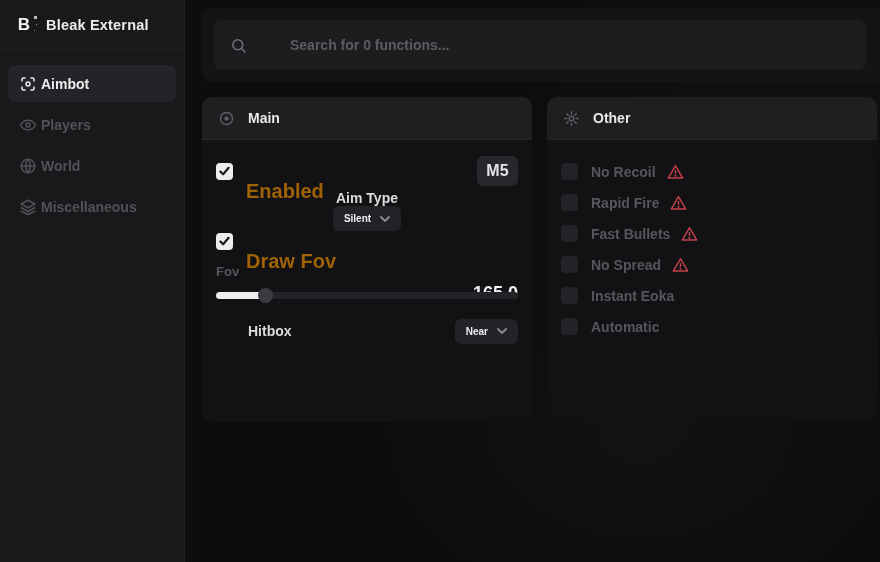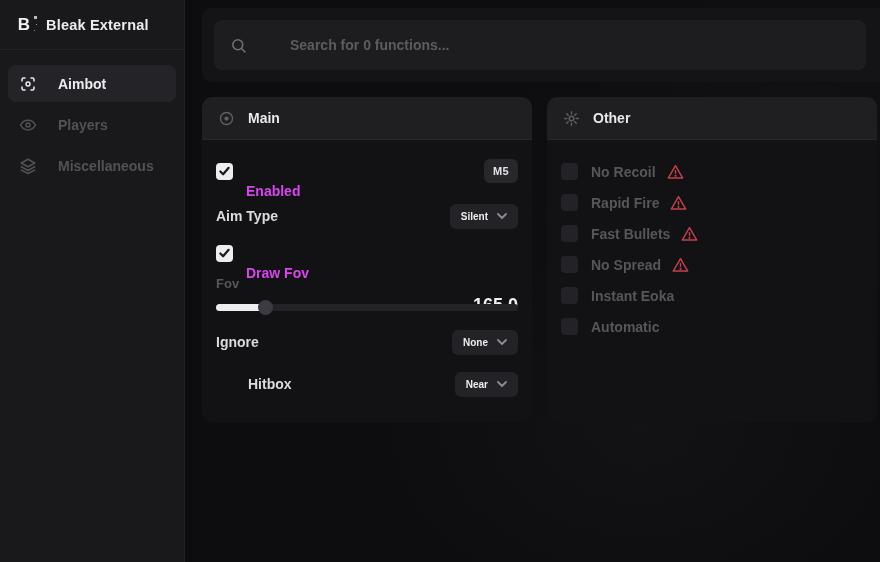--- a/index.html
+++ b/index.html
@@ -36,21 +36,21 @@
     color:#f2f2f4; font-size:17px; font-weight:800;
   }
   .logo::after{
     content:""; position:absolute; right:-2px; top:2px; width:3px; height:3px;
     background:#d7d7da; box-shadow:1px 7px 0 -1px #bdbdc2, -1px 13px 0 -1px #9a9aa0;
     opacity:.85;
   }
   .app-title{ color:#ececee; font-size:14.5px; font-weight:700; letter-spacing:.2px; }
   .nav{ padding:15px 8px; display:flex; flex-direction:column; gap:4px; }
   .nav-item{
-    height:37px; border-radius:8px; display:flex; align-items:center; gap:21px;
+    height:37px; border-radius:8px; display:flex; align-items:center; gap:4px;
     padding:0 11px; color:#515157; font-size:14px; font-weight:600; cursor:pointer;
   }
   .nav-item.active{ background:#242428; color:#ededef; }
   .nav-item .nicon{ display:flex; width:18px; height:18px; }
 
   
   .search-wrap{
     position:absolute; left:202px; top:8px; width:686px; height:74px;
     background:#141417; border-radius:10px; z-index:1;
   }
@@ -82,37 +82,37 @@
 
   .row{ display:flex; align-items:center; }
   .spacer{ flex:1; }
 
   .checkbox{
     width:17px; height:17px; border-radius:4px; flex:0 0 auto;
     display:flex; align-items:center; justify-content:center; cursor:pointer;
   }
   .checkbox.checked{ background:#ededef; }
   .checkbox.unchecked{ background:#232327; }
-  .cb-label{ margin-left:13px; color:#d946ef; font-size:14px; font-weight:600;margin-top:40px; }
+  .cb-label{ margin-left:13px; color:#a16207; font-size:20px; font-weight:600;margin-top:40px; }
 
   .field-label{ color:#dcdcdf; font-size:14px; font-weight:600; }
 
   .keybind{
     background:#28282c; color:#e4e4e7; border-radius:6px;
-    padding:6px 9px; font-size:11px; font-weight:800; letter-spacing:.3px; cursor:pointer;
+    padding:6px 9px; font-size:16px; font-weight:800; letter-spacing:.3px; cursor:pointer;
   }
   .dropdown{
     display:flex; align-items:center; gap:9px;
     background:#232327; border-radius:6px; padding:7px 11px;
     color:#ededef; font-size:10px; font-weight:700; cursor:pointer;
   }
 
   
   .r-enabled{ margin-top:6px; height:30px; }
-  .r-aimtype{ margin-top:16px; height:28px; }
+  .r-aimtype{ margin-top:4px; height:28px;flex-direction:column; }
   .r-drawfov{ margin-top:8px; height:30px; }
   .r-fovlab{ margin-top:4px; height:22px; }
   .muted-label{ color:#56565c; font-size:13px; font-weight:600; }
   .fov-value{ color:#f0f0f2; font-size:18px; font-weight:700;margin-top:44px; }
   .slider{ position:relative; margin-top:5px; height:16px; cursor:pointer; }
   .slider-track{
     position:absolute; left:0; right:0; top:5px; height:7px;
     background:#232327; border-radius:4px;
   }
   .slider-fill{
@@ -158,20 +158,30 @@
         <svg width="18" height="18" viewBox="0 0 24 24" fill="none" stroke="currentColor" stroke-width="2" stroke-linecap="round" stroke-linejoin="round">
             <path d="M2 12s3.5-6.5 10-6.5S22 12 22 12s-3.5 6.5-10 6.5S2 12 2 12z"></path>
             <circle cx="12" cy="12" r="2.6"></circle>
           </svg>
       </span>
       <span>Players</span>
     </div>
     <div class="nav-item">
       <span class="nicon">
         <svg width="18" height="18" viewBox="0 0 24 24" fill="none" stroke="currentColor" stroke-width="2" stroke-linecap="round" stroke-linejoin="round">
+            <circle cx="12" cy="12" r="9"></circle>
+            <path d="M3 12h18"></path>
+            <path d="M12 3a14.5 14.5 0 0 1 0 18 14.5 14.5 0 0 1 0-18z"></path>
+          </svg>
+      </span>
+      <span>World</span>
+    </div>
+    <div class="nav-item">
+      <span class="nicon">
+        <svg width="18" height="18" viewBox="0 0 24 24" fill="none" stroke="currentColor" stroke-width="2" stroke-linecap="round" stroke-linejoin="round">
             <path d="M12 3 3 8l9 5 9-5-9-5z"></path>
             <path d="M3 13l9 5 9-5"></path>
             <path d="M3 17.5 12 22l9-4.5"></path>
           </svg>
       </span>
       <span>Miscellaneous</span>
     </div>
   </nav>
 </aside>
 
@@ -234,30 +244,20 @@
       <span class="muted-label">Fov</span>
       <span class="spacer"></span>
       <span class="fov-value">165.0</span>
     </div>
     <div class="slider">
       <div class="slider-track"></div>
       <div class="slider-fill" style="width: 16.5%;"></div>
       <div class="slider-thumb" style="left: 16.5%;"></div>
     </div>
 
-    <div class="row r-ignore">
-      <span class="field-label">Ignore</span>
-      <span class="spacer"></span>
-      <span class="dropdown">
-        <span>None</span>
-        <svg width="10" height="6" viewBox="0 0 10 6" fill="none" stroke="#8b8b92" stroke-width="1.8" stroke-linecap="round" stroke-linejoin="round">
-            <path d="M1 1l4 4 4-4"></path>
-          </svg>
-      </span>
-    </div>
 
     <div class="row r-hitbox">
       <span class="field-label">Hitbox</span>
       <span class="spacer"></span>
       <span class="dropdown">
         <span>Near</span>
         <svg width="10" height="6" viewBox="0 0 10 6" fill="none" stroke="#8b8b92" stroke-width="1.8" stroke-linecap="round" stroke-linejoin="round">
             <path d="M1 1l4 4 4-4"></path>
           </svg>
       </span>

